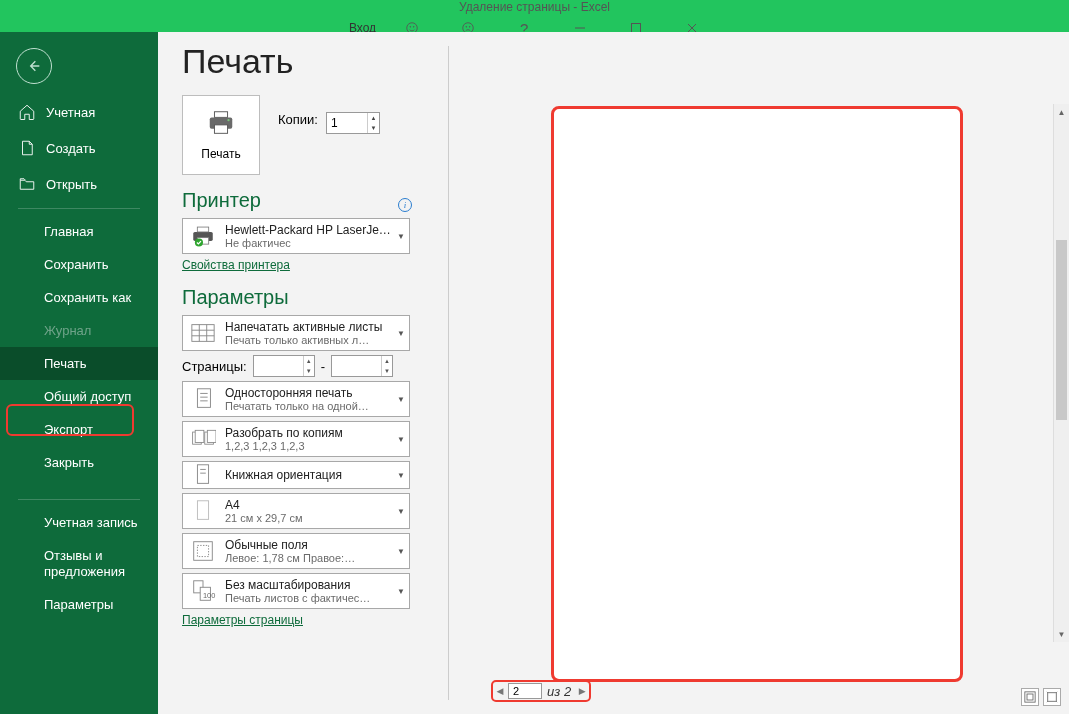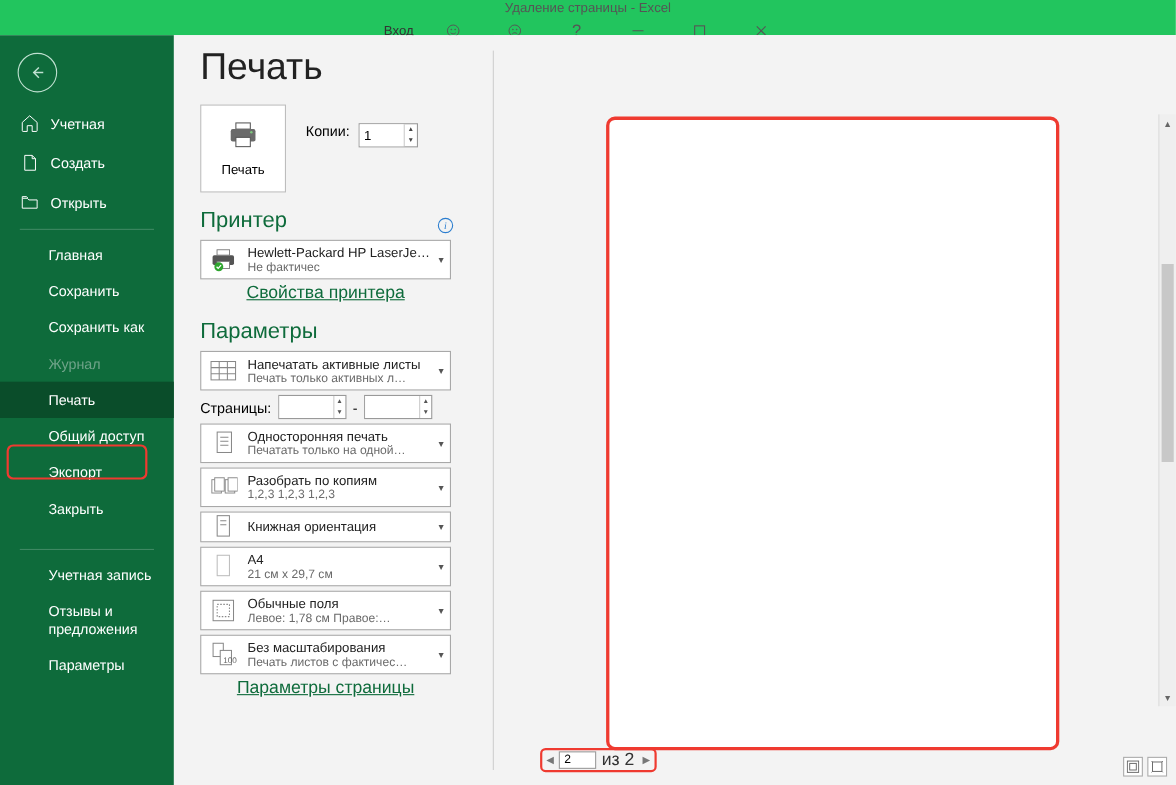--- a/index.html
+++ b/index.html
@@ -43,36 +43,36 @@
 
 .dropdown { width: 228px; border: 1px solid #a8a8a8; background: #fff; display: flex; align-items: stretch; margin-bottom: 4px; min-height: 36px; }
 .dropdown .dd-icon { width: 40px; display: flex; align-items: center; justify-content: center; }
 .dropdown .dd-icon svg { width: 26px; height: 26px; }
 .dropdown .dd-text { flex: 1; padding: 3px 2px; display: flex; flex-direction: column; justify-content: center; overflow: hidden; }
 .dropdown .dd-text .t1 { font-size: 12px; color: #222; white-space: nowrap; overflow: hidden; text-overflow: ellipsis; }
 .dropdown .dd-text .t2 { font-size: 11px; color: #6a6a6a; white-space: nowrap; overflow: hidden; text-overflow: ellipsis; }
 .dropdown .dd-arr { width: 16px; display: flex; align-items: center; justify-content: center; color: #555; font-size: 8px; }
 .dropdown.small { min-height: 28px; }
 
-.link { color: #0e6b3b; font-size: 16px; text-decoration: underline; text-align: center; display: block; width: 228px; margin-bottom: 8px; }
+.link { color: #0e6b3b; font-size: 12px; text-decoration: underline; text-align: left; display: block; width: 228px; margin-bottom: 8px; }
 
 .pages-row { display: flex; align-items: center; gap: 6px; font-size: 13px; margin: 4px 0; }
 .pages-row .spin2 { width: 62px; height: 22px; border: 1px solid #999; background: #fff; display: flex; }
 .pages-row .spin2 input { flex: 1; border: none; width: 100%; outline: none; font-size: 12px; padding: 0 3px; }
 .pages-row .spin2 .arrows { width: 11px; border-left: 1px solid #ccc; display: flex; flex-direction: column; }
 .pages-row .spin2 .arrows div { flex: 1; font-size: 6px; display: flex; align-items: center; justify-content: center; color: #555; }
 
 .divider { width: 1px; background: #ccc; margin: 14px 0; }
 
 .preview { flex: 1; position: relative; background: #f3f3f3; }
 .page-prev { position: absolute; left: 102px; top: 74px; width: 412px; height: 576px; background: #fff; border: 3px solid #ef3a30; border-radius: 8px; }
 .page-nav { position: absolute; bottom: 12px; left: 42px; display: flex; align-items: center; border: 2.5px solid #ef3a30; border-radius: 5px; height: 22px; }
 .page-nav .navbtn { width: 14px; height: 100%; display: flex; align-items: center; justify-content: center; font-size: 9px; color: #777; }
 .page-nav input { width: 34px; height: 16px; border: 1px solid #999; font-size: 11px; text-align: left; padding: 0 4px; margin: 0 1px; }
-.page-nav .of { font-size: 16px; padding: 0 4px; color: #333; }
+.page-nav .of { font-size: 13px; padding: 0 4px; color: #333; font-style: italic; }
 
 .zoom-ctrls { position: absolute; bottom: 8px; right: 8px; display: flex; gap: 4px; }
 .zoom-ctrls .zb { width: 18px; height: 18px; border: 1px solid #aaa; background: #fff; display: flex; align-items: center; justify-content: center; }
 .zoom-ctrls .zb svg { width: 12px; height: 12px; stroke: #666; fill: none; }
 
 .vscroll { position: absolute; right: 0; top: 72px; bottom: 72px; width: 16px; background: #efefef; border-left: 1px solid #ddd; }
 .vscroll .up, .vscroll .down { height: 16px; display: flex; align-items: center; justify-content: center; font-size: 8px; color: #666; }
 .vscroll .track { position: absolute; top: 16px; bottom: 16px; left: 0; right: 0; }
 .vscroll .down { position: absolute; bottom: 0; width: 100%; }
 .vscroll .thumb { position: absolute; left: 2px; right: 2px; top: 120px; height: 180px; background: #c8c8c8; }

